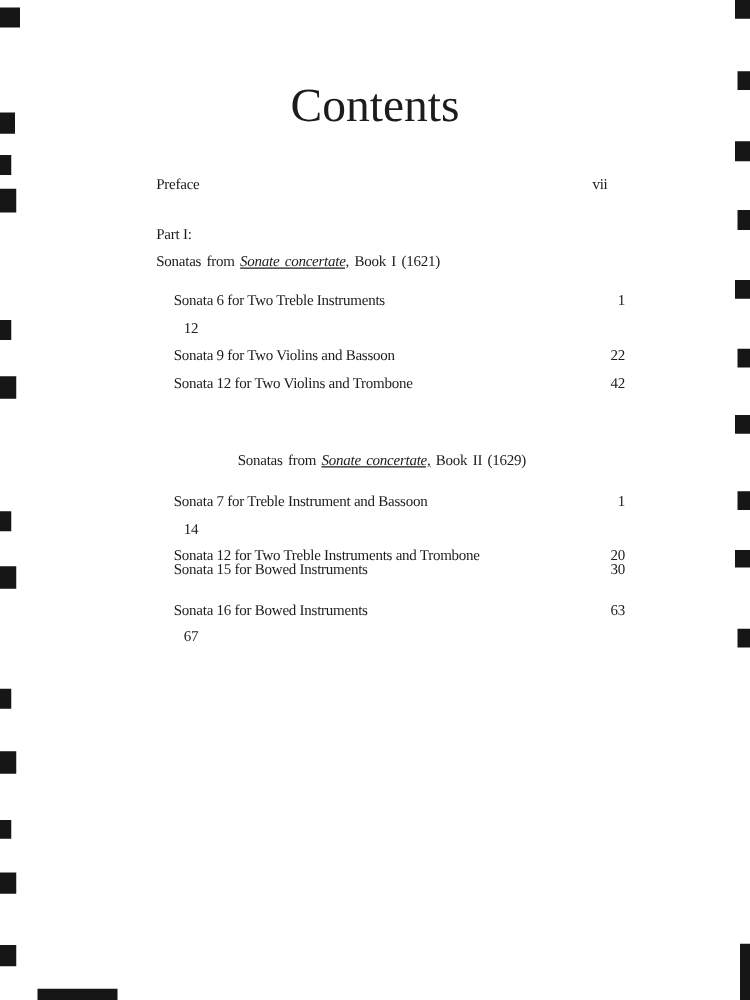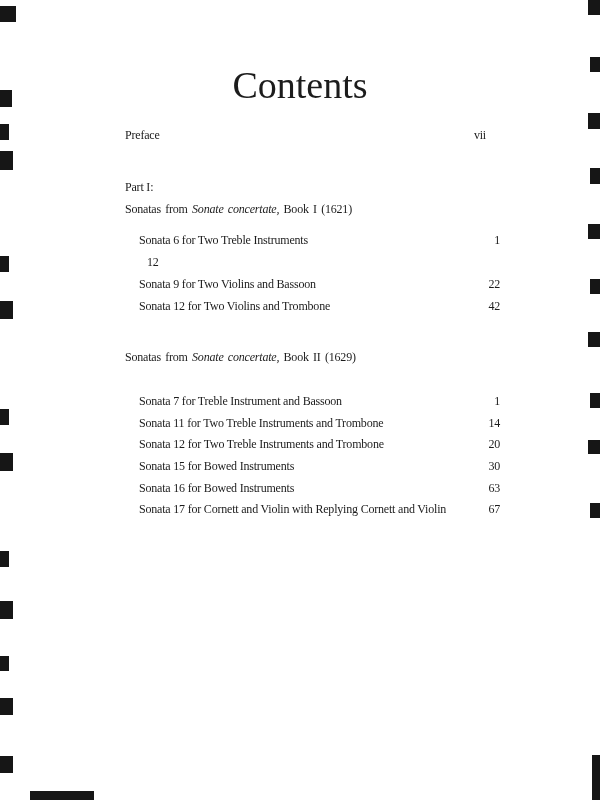--- a/index.html
+++ b/index.html
@@ -45,35 +45,35 @@
   .row .pagenum{
     text-align:right;
     padding-left:8px;
   }
   .entry{
     padding-left:14px;
   }
   .intro-row{
     word-spacing:1.5px;
   }
-  .italic{font-style:italic;}
+  .italic{font-style:italic;text-decoration:underline;}
   
-  .r-preface{top:128px;}
+  .r-preface{top:140px;}
   .r-p1-head{top:180px;}
   .r-p1-intro{top:202px;}
   .r-p1-e0{top:233px;}
   .r-p1-e1{top:255px;}
   .r-p1-e2{top:277px;}
   .r-p1-e3{top:299px;}
   .r-p2-head{top:338px;}
-  .r-p2-intro{top:350px;}
+  .r-p2-intro{top:361px;justify-content:center;}
   .r-p2-e0{top:394px;}
   .r-p2-e1{top:416px;}
   .r-p2-e2{top:437px;}
-  .r-p2-e3{top:459px;}
+  .r-p2-e3{top:448px;}
   .r-p2-e4{top:481px;align-items:center;}
   .r-p2-e5{top:502px;}
   .scan-mark{
     position:absolute;
     background:var(--mark);
   }
 </style>
 </head>
 <body>
 
@@ -111,37 +111,35 @@
 
   <div class="row r-p2-intro intro-row">
     <span><span>Sonatas from </span><span class="italic">Sonate concertate,</span><span> Book II (1629)</span></span>
   </div>
 
   <div class="row entry r-p2-e0">
     <span>Sonata 7 for Treble Instrument and Bassoon</span>
     <span class="pagenum">1</span>
   </div>
   <div class="row entry r-p2-e1">
-    <span>Sonata 11 for Two Treble Instruments and Trombone</span>
     <span class="pagenum">14</span>
   </div>
   <div class="row entry r-p2-e2">
     <span>Sonata 12 for Two Treble Instruments and Trombone</span>
     <span class="pagenum">20</span>
   </div>
   <div class="row entry r-p2-e3">
     <span>Sonata 15 for Bowed Instruments</span>
     <span class="pagenum">30</span>
   </div>
   <div class="row entry r-p2-e4">
     <span>Sonata 16 for Bowed Instruments</span>
     <span class="pagenum">63</span>
   </div>
   <div class="row entry r-p2-e5">
-    <span>Sonata 17 for Cornett and Violin with Replying Cornett and Violin</span>
     <span class="pagenum">67</span>
   </div>
 
 <div class="scan-mark" style="left: 0px; top: 6px; width: 16px; height: 16px;"></div>
     <div class="scan-mark" style="left: 0px; top: 90px; width: 12px; height: 17px;"></div>
     <div class="scan-mark" style="left: 0px; top: 124px; width: 9px; height: 16px;"></div>
     <div class="scan-mark" style="left: 0px; top: 151px; width: 13px; height: 19px;"></div>
     <div class="scan-mark" style="left: 0px; top: 256px; width: 9px; height: 16px;"></div>
     <div class="scan-mark" style="left: 0px; top: 301px; width: 13px; height: 18px;"></div>
     <div class="scan-mark" style="left: 0px; top: 409px; width: 9px; height: 16px;"></div>

